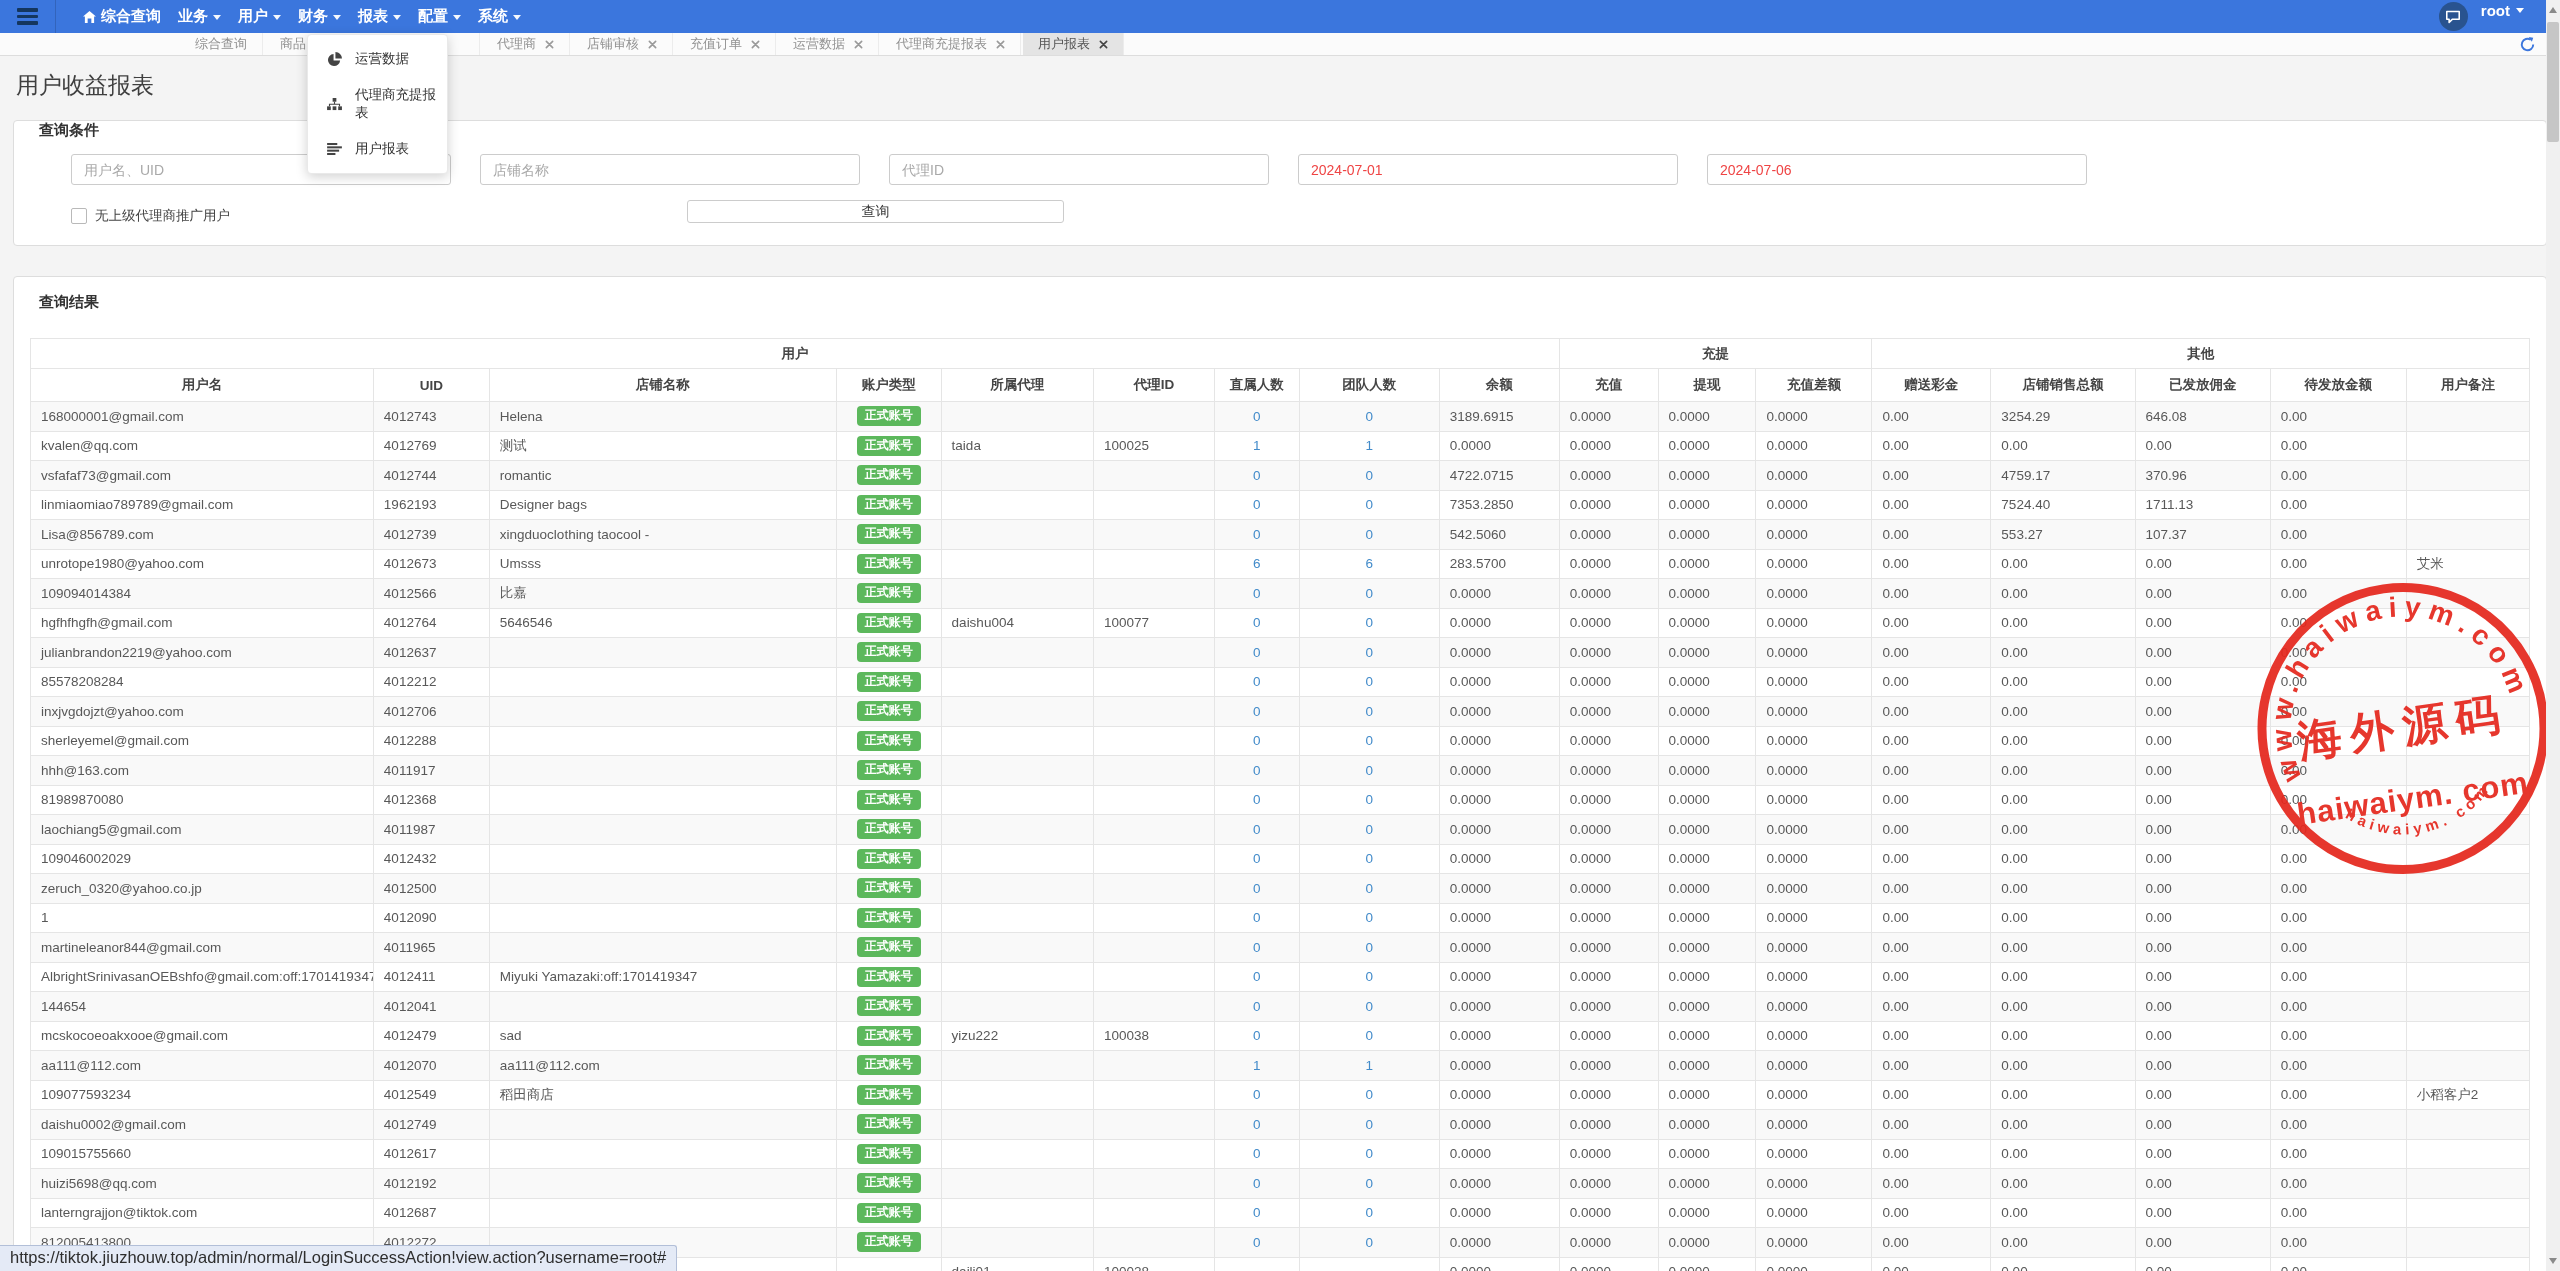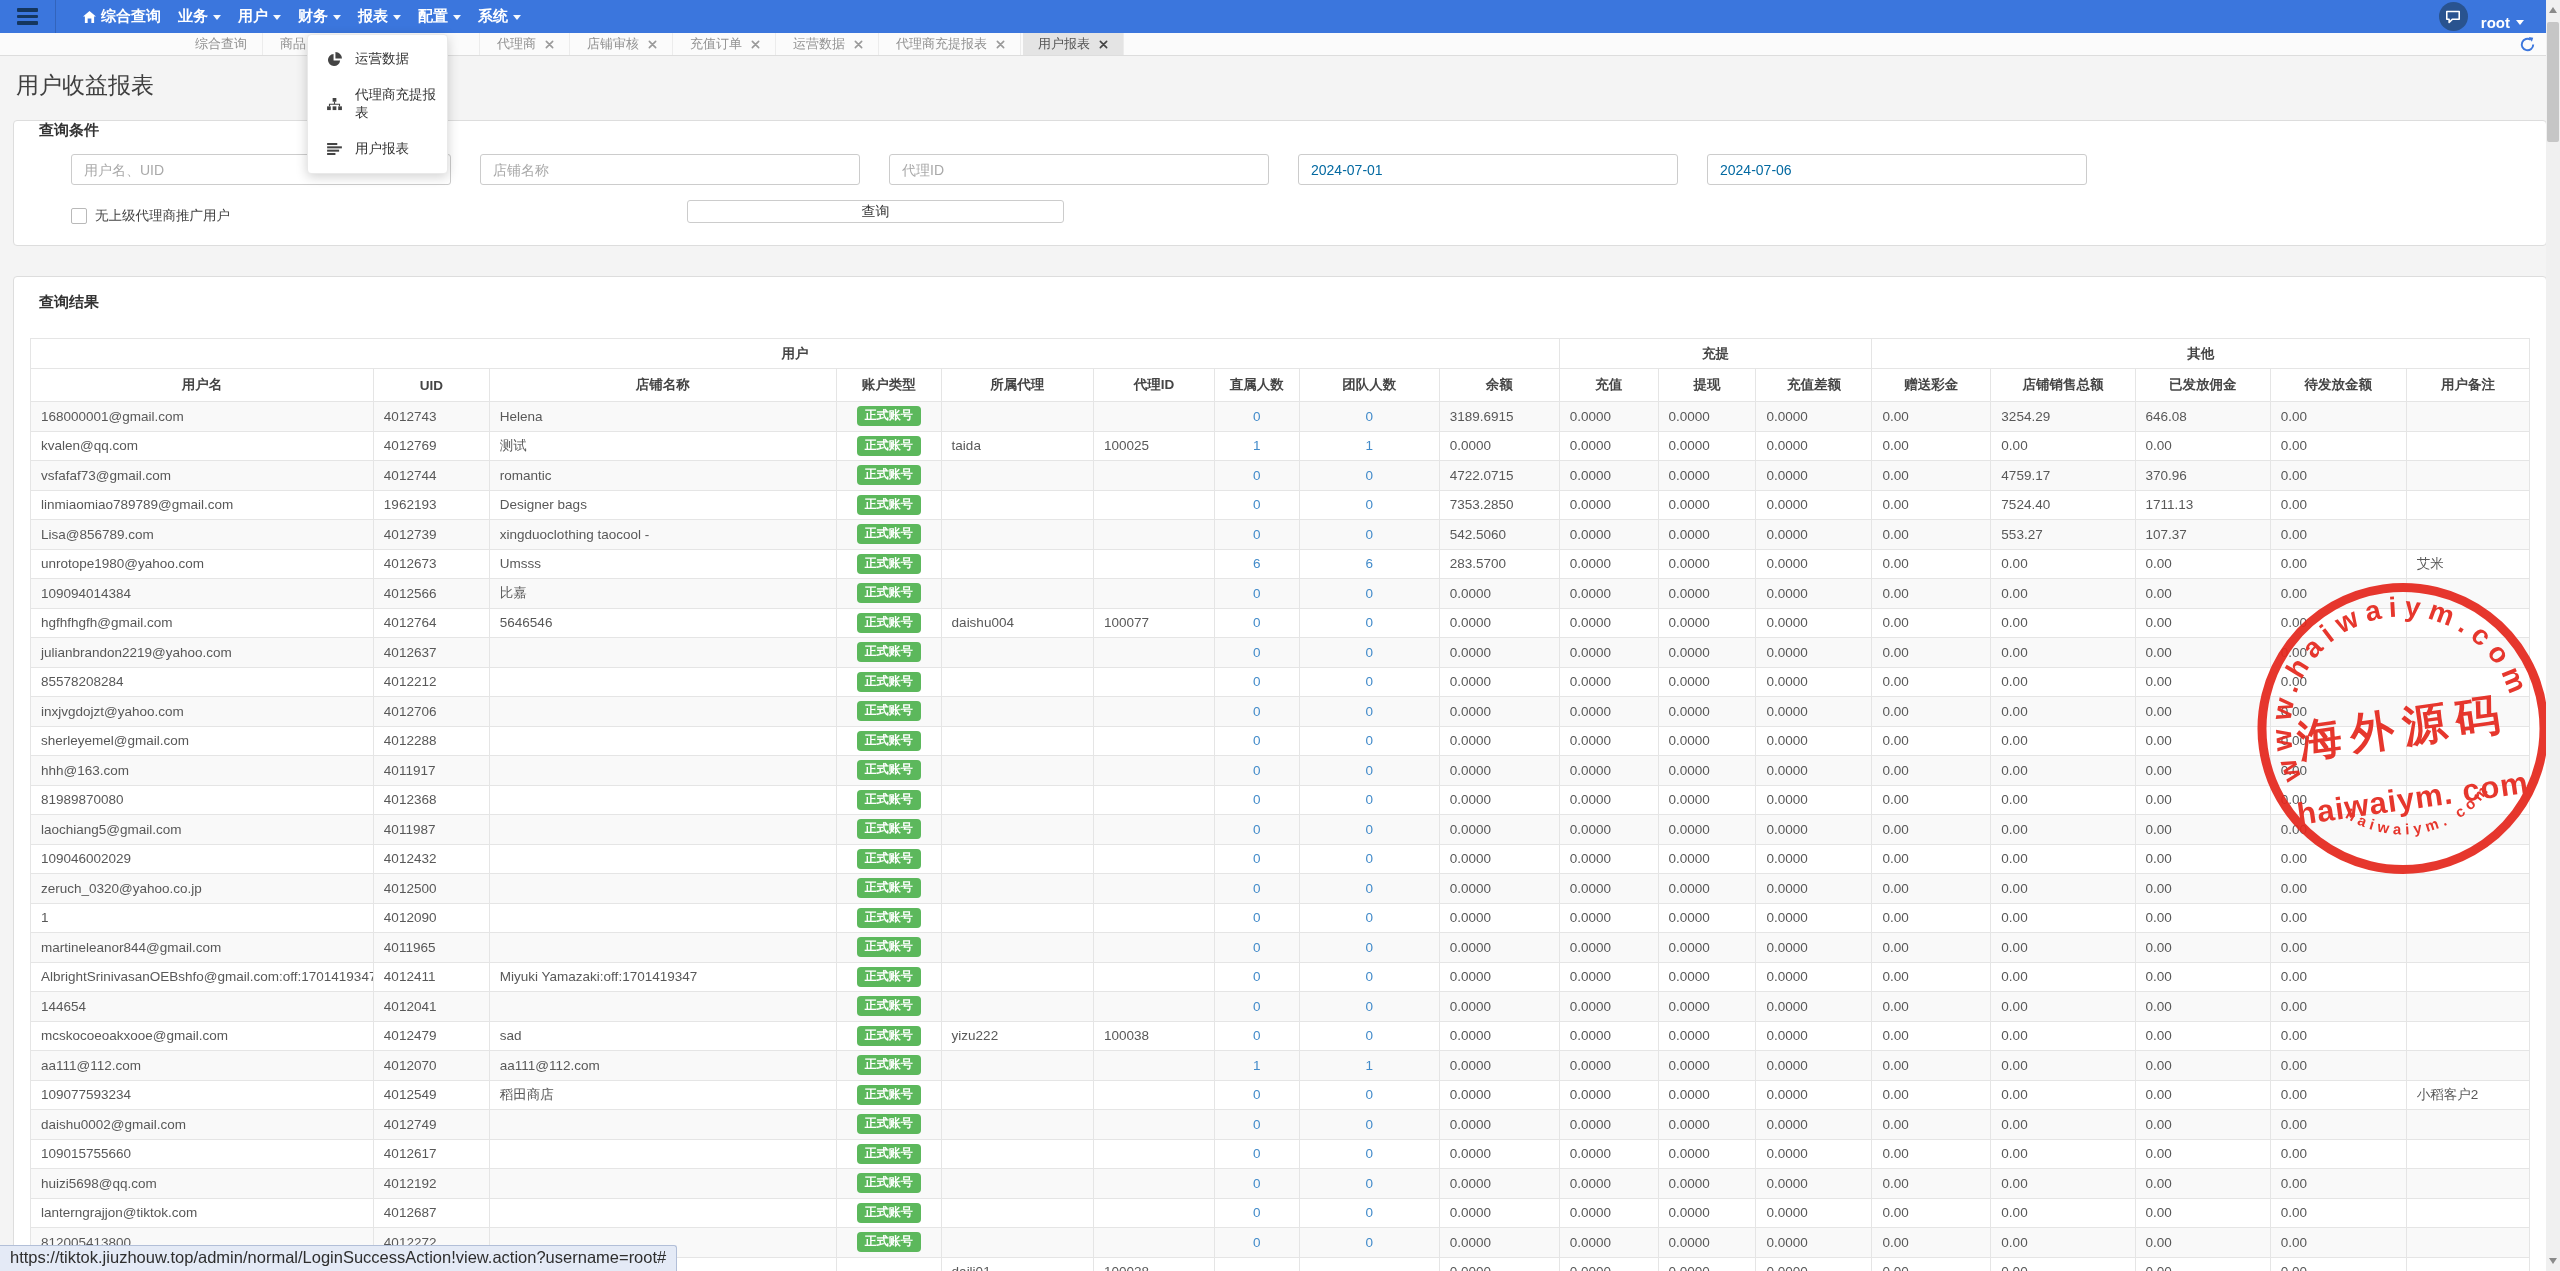--- a/index.html
+++ b/index.html
@@ -6,21 +6,21 @@
   html,body { width:2560px; height:1271px; overflow:hidden; }
   body { font-family:"Liberation Sans","DejaVu Sans",sans-serif; background:#f4f4f4; position:relative; }
 
   
   .navbar { height:33px; background:#3b76dd; display:flex; align-items:center; position:relative; z-index:30; }
   .hamburger { width:56px; height:33px; display:flex; flex-direction:column; justify-content:center; align-items:center; gap:3px; border-right:1px solid rgba(0,0,0,.15); cursor:pointer; }
   .hamburger i { display:block; width:21px; height:3.5px; background:#14365e; border-radius:1px; }
   .nav-menu { display:flex; align-items:center; gap:17px; padding-left:27px; height:100%; }
   .nav-item { color:#fff; font-size:15px; font-weight:bold; display:flex; align-items:center; gap:5px; height:100%; cursor:pointer; white-space:nowrap; }
   .nav-item .caret { margin-top:2px; opacity:.95; }
-  .nav-right { margin-left:auto; display:flex; align-items:flex-end; gap:13px; padding-right:36px; }
+  .nav-right { margin-left:auto; display:flex; align-items:flex-start; gap:13px; padding-right:36px; }
   .chat-btn { width:29px; height:29px; border-radius:50%; background:#29538f; display:flex; align-items:center; justify-content:center; cursor:pointer; }
   .user-menu { color:#fff; font-size:15px; font-weight:bold; display:flex; align-items:center; gap:6px; cursor:pointer; }
 
   
   .tabstrip { height:23px; background:#fbfbfb; border-bottom:1px solid #ddd; position:relative; z-index:5; }
   .tabs-container { display:flex; height:100%; padding-left:180px; }
   .tab { display:flex; align-items:center; gap:9px; padding:0 15px; margin-right:2px; font-size:13px; color:#919191; border-right:1px solid #ececec; cursor:pointer; white-space:nowrap; }
   .tab.wide { min-width:215px; }
   .tab.active { background:#e4e4e4; color:#555; }
   .tab .tclose { color:#9a9a9a; display:flex; align-items:center; }
@@ -32,21 +32,21 @@
   .dd-item { display:flex; align-items:center; gap:13px; padding:9px 0 9px 19px; font-size:13.5px; color:#333; cursor:pointer; }
   .dd-item .icn { color:#444; line-height:0; }
 
   
   .content { padding:0 13px; position:relative; z-index:1; }
   .page-title { margin:14px 0 0 3px; font-size:23px; font-weight:500; color:#3f3f3f; height:30px; line-height:30px; }
   .panel { background:#fff; border:1px solid #ddd; border-radius:4px; }
   .panel.query { margin-top:20px; padding:0 25px 14px; }
   .sec-title { font-size:15px; font-weight:bold; color:#333; }
   .q-row { margin:14px 0 0 32px; display:flex; gap:29px; }
-  .q-input { width:380px; height:31px; border:1px solid #ccc; border-radius:3px; padding:0 12px; font-size:14px; color:#0369a1; background:#fff; outline:none; }
+  .q-input { width:380px; height:31px; border:1px solid #ccc; border-radius:3px; padding:0 12px; font-size:14px; color:#ef4444; background:#fff; outline:none; }
   .q-input::placeholder { color:#a9a9a9; }
   .q-row2 { position:relative; margin:15px 0 0 32px; height:31px; display:flex; align-items:center; }
   .cbx { width:16px; height:16px; border:1px solid #b9b9b9; border-radius:2px; background:#fff; display:inline-block; cursor:pointer; }
   .cbx-label { font-size:13.5px; color:#444; margin-left:8px; }
   .search-btn { position:absolute; left:616px; top:0; width:377px; height:23px; border:1px solid #ccc; border-radius:3px; background:#fff; font-size:14px; color:#333; cursor:pointer; font-family:inherit; }
 
   .panel.results { margin-top:30px; padding:8px 16px 0; min-height:990px; }
   .results .sec-title { margin:8px 0 0 9px; }
   table { width:100%; border-collapse:collapse; table-layout:fixed; margin-top:26px; }
   th,td { border:1px solid #e5e5e5; overflow:hidden; white-space:nowrap; }

